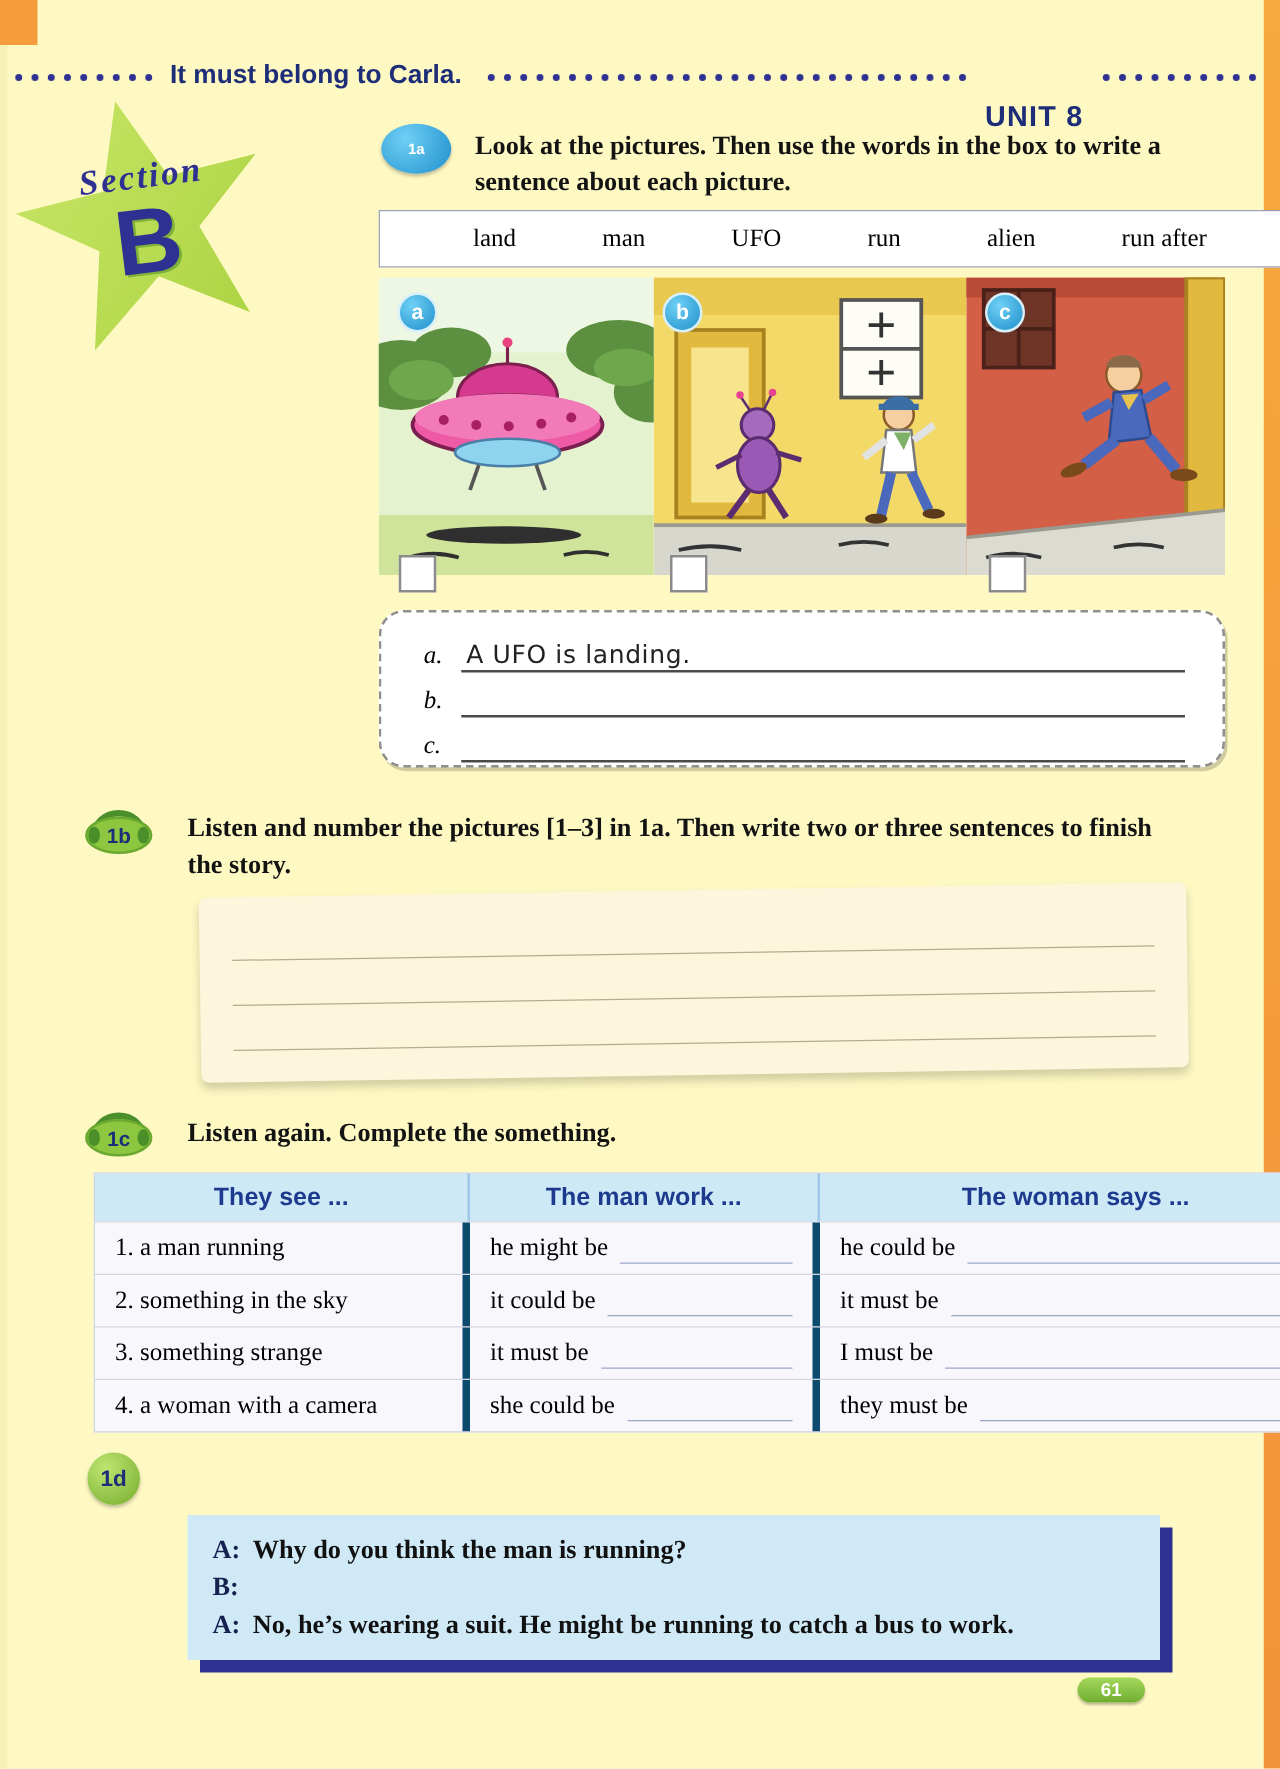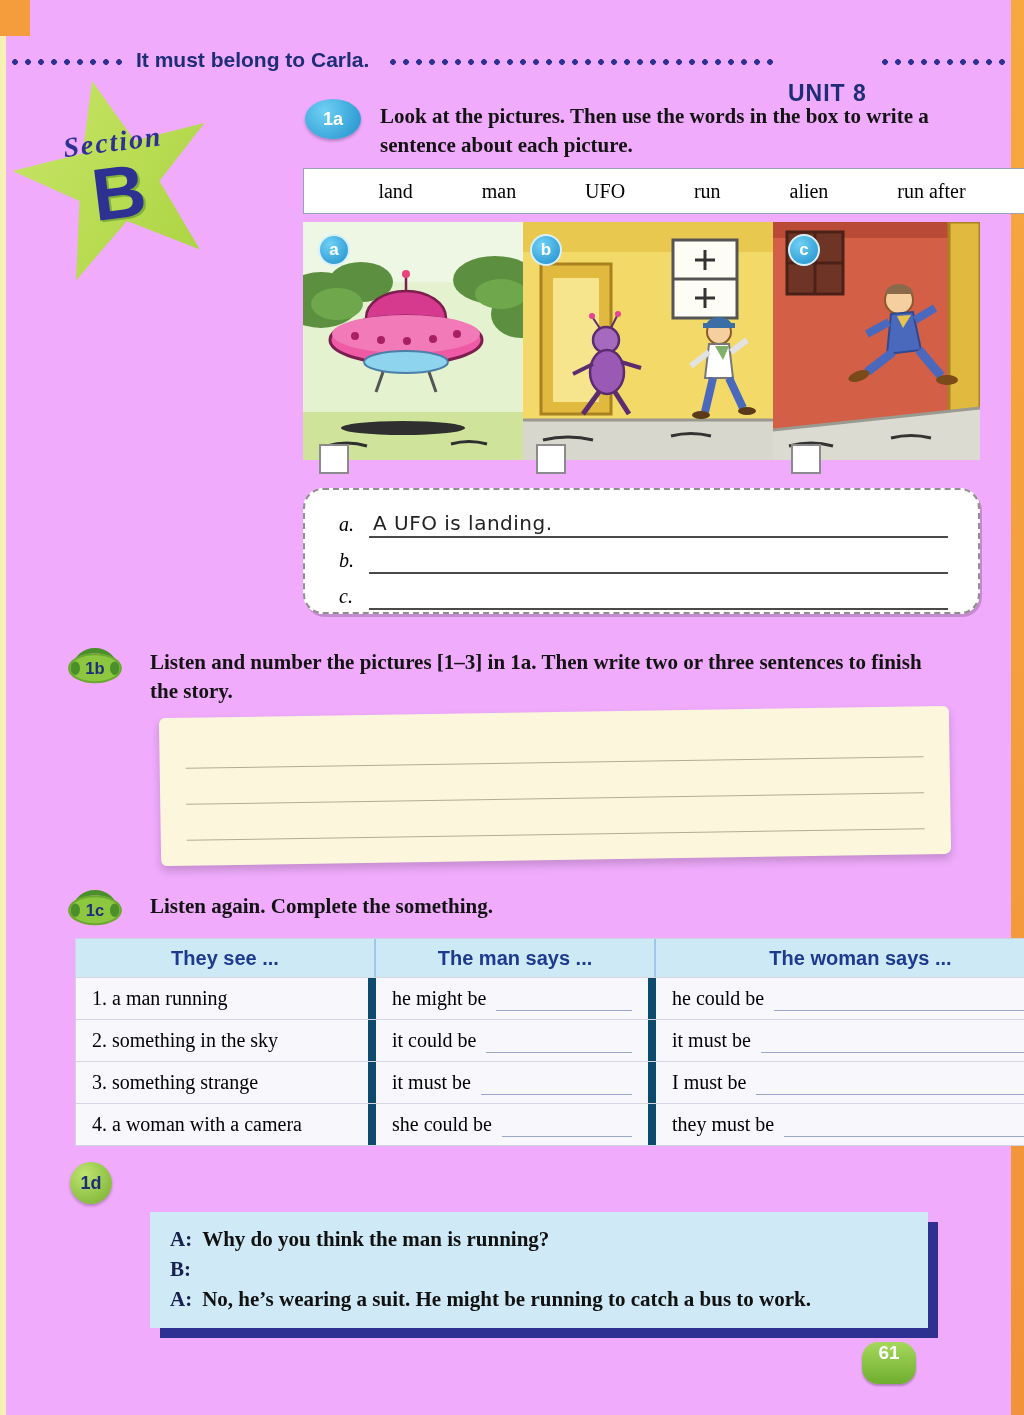--- a/index.html
+++ b/index.html
@@ -1,17 +1,17 @@
 <!DOCTYPE html>
 <html><head>
 <meta charset="utf-8">
 <style>
   * { margin:0; padding:0; box-sizing:border-box; }
   body { background:#e8e8e8; font-family:"Liberation Serif", serif; }
-  .page { position:relative; width:1024px; height:1415px; background:#f0abfc; overflow:hidden; margin:0 auto; }
+  .page { position:relative; width:1024px; height:1415px; background:#fef9c3; overflow:hidden; margin:0 auto; }
 
   
   .edge-right { position:absolute; right:0; top:0; width:13px; height:100%; background:linear-gradient(#f6a93e,#f2923a); }
   .edge-left  { position:absolute; left:0; top:0; width:6px; height:100%; background:#f7f0b4; }
   .corner-orange { position:absolute; left:0; top:0; width:30px; height:36px; background:#f59d3c; }
 
   
   .dots { position:absolute; height:10px; background-image:radial-gradient(circle at 5px 5px,#2e3192 2.6px,transparent 3.1px); background-size:13px 10px; background-repeat:repeat-x; }
   .dots-left { left:10px; top:57px; width:118px; }
   .dots-mid  { left:388px; top:57px; width:388px; }
@@ -24,21 +24,21 @@
   .star-shape { position:absolute; inset:0; background:linear-gradient(135deg,#c9e668,#a9d23f);
     clip-path:polygon(50% 0%,63% 33%,98% 33%,70% 55%,81% 92%,50% 70%,19% 92%,30% 55%,2% 33%,37% 33%);
     transform:rotate(-14deg); }
   .star-text { position:absolute; left:0; top:48px; width:100%; text-align:center; transform:rotate(-7deg); }
   .star-section { font-family:"Liberation Serif",serif; font-style:italic; font-weight:bold; font-size:28px; color:#2e3192; letter-spacing:2px; }
   .star-letter { font-family:"Liberation Sans",sans-serif; font-weight:bold; font-size:74px; line-height:70px; color:#2e3192; text-shadow:2px 2px 0 #7fb03a; }
 
   
   .badge-blue { position:absolute; width:56px; height:40px; border-radius:50%;
     background:radial-gradient(circle at 35% 30%,#6fd0f5,#1f8fcc); display:flex; align-items:center; justify-content:center;
-    color:#fff; font-family:"Liberation Sans",sans-serif; font-weight:bold; font-size:18px; box-shadow:0 2px 3px rgba(0,0,0,.25); }
+    color:#fff; font-family:"Liberation Sans",sans-serif; font-weight:bold; font-size:12px; box-shadow:0 2px 3px rgba(0,0,0,.25); }
   .badge-1a { left:305px; top:99px; }
   .badge-green-circle { position:absolute; width:42px; height:42px; border-radius:50%;
     background:radial-gradient(circle at 35% 30%,#bfe572,#74ad2c); display:flex; align-items:center; justify-content:center;
     color:#1e2d78; font-family:"Liberation Sans",sans-serif; font-weight:bold; font-size:18px; box-shadow:0 2px 3px rgba(0,0,0,.25); }
   .badge-1d { left:70px; top:1162px; }
   .badge-svg { position:absolute; width:58px; height:44px; }
   .badge-1b { left:66px; top:640px; }
   .badge-1c { left:66px; top:882px; }
 
   
@@ -80,35 +80,35 @@
   .nl-1 { top:50px; } .nl-2 { top:86px; } .nl-3 { top:122px; }
 
   
   .tbl { position:absolute; left:75px; top:938px; width:991px; border:1px solid #cfd4e2; background:#f8f7fc; }
   .t-header, .t-row { display:grid; grid-template-columns:300px 280px 1fr; }
   .t-header { height:38px; background:#cde9f6; }
   .t-header > div { display:flex; align-items:center; justify-content:center; color:#1e3a8f;
     font-family:"Liberation Sans",sans-serif; font-weight:bold; font-size:20px; border-right:2px solid #9fc8e8; }
   .t-header > div:last-child { border-right:none; }
   .t-row { height:42px; border-top:1.5px solid #d6d6e2; }
-  .t-cell { display:flex; align-items:center; padding-left:16px; font-size:20px; border-right:8px solid #0c4a6e; }
+  .t-cell { display:flex; align-items:center; padding-left:16px; font-size:20px; border-right:6px solid #0c4a6e; }
   .t-cell:last-child { border-right:none; }
   .blank { flex:1; margin:0 16px 8px 10px; border-bottom:1.5px solid #9aa7c8; align-self:flex-end; }
 
   
   .dialog { position:absolute; left:150px; top:1212px; width:778px; background:#cfe9f7;
     box-shadow:10px 10px 0 #2e3192; padding:12px 20px 14px; }
   .d-line { display:flex; font-size:21px; font-weight:bold; line-height:30px; }
   .d-speaker { margin-right:10px; color:#16214f; }
   .d-text { color:#111; }
 
   
-  .page-pill { position:absolute; left:862px; top:1342px; width:54px; height:42px; border-radius:16px;
-    background:linear-gradient(#a5d85c,#6fae2e); display:flex; justify-content:center;
-    color:#fff; font-family:"Liberation Sans",sans-serif; font-weight:bold; font-size:19px; box-shadow:0 2px 2px rgba(0,0,0,.25); }
+  .page-pill { position:absolute; left:862px; top:1342px; width:54px; height:20px; border-radius:16px;
+    background:linear-gradient(#a5d85c,#6fae2e); display:flex; align-items:center; justify-content:center;
+    color:#fff; font-family:"Liberation Sans",sans-serif; font-weight:bold; font-size:15px; box-shadow:0 2px 2px rgba(0,0,0,.25); }
 </style>
 </head>
 <body>
 
 <div class="page">
 
   <div class="edge-right"></div>
   <div class="edge-left"></div>
   <div class="corner-orange"></div>
 
@@ -293,21 +293,21 @@
     <ellipse cx="28" cy="27" rx="25" ry="13.5" fill="#8dc63f" stroke="#6aa82f" stroke-width="2"></ellipse>
     <ellipse cx="9" cy="27" rx="4.5" ry="6.5" fill="#4a8f2a"></ellipse>
     <ellipse cx="47" cy="27" rx="4.5" ry="6.5" fill="#4a8f2a"></ellipse>
     <text x="28" y="33" text-anchor="middle" font-family="Liberation Sans, sans-serif" font-size="16" font-weight="bold" fill="#1e2d78">1c</text>
   </svg>
   <div class="instr instr-1c">Listen again. Complete the something.</div>
 
   <div class="tbl">
     <div class="t-header">
       <div>They see ...</div>
-      <div>The man says ...</div>
+      <div>The man work ...</div>
       <div>The woman says ...</div>
     </div>
     <div class="t-row">
       <div class="t-cell">
           <span>1. a man running</span>
         </div>
       <div class="t-cell">
           <span>he might be</span>
           <span class="blank"></span>
         </div>

